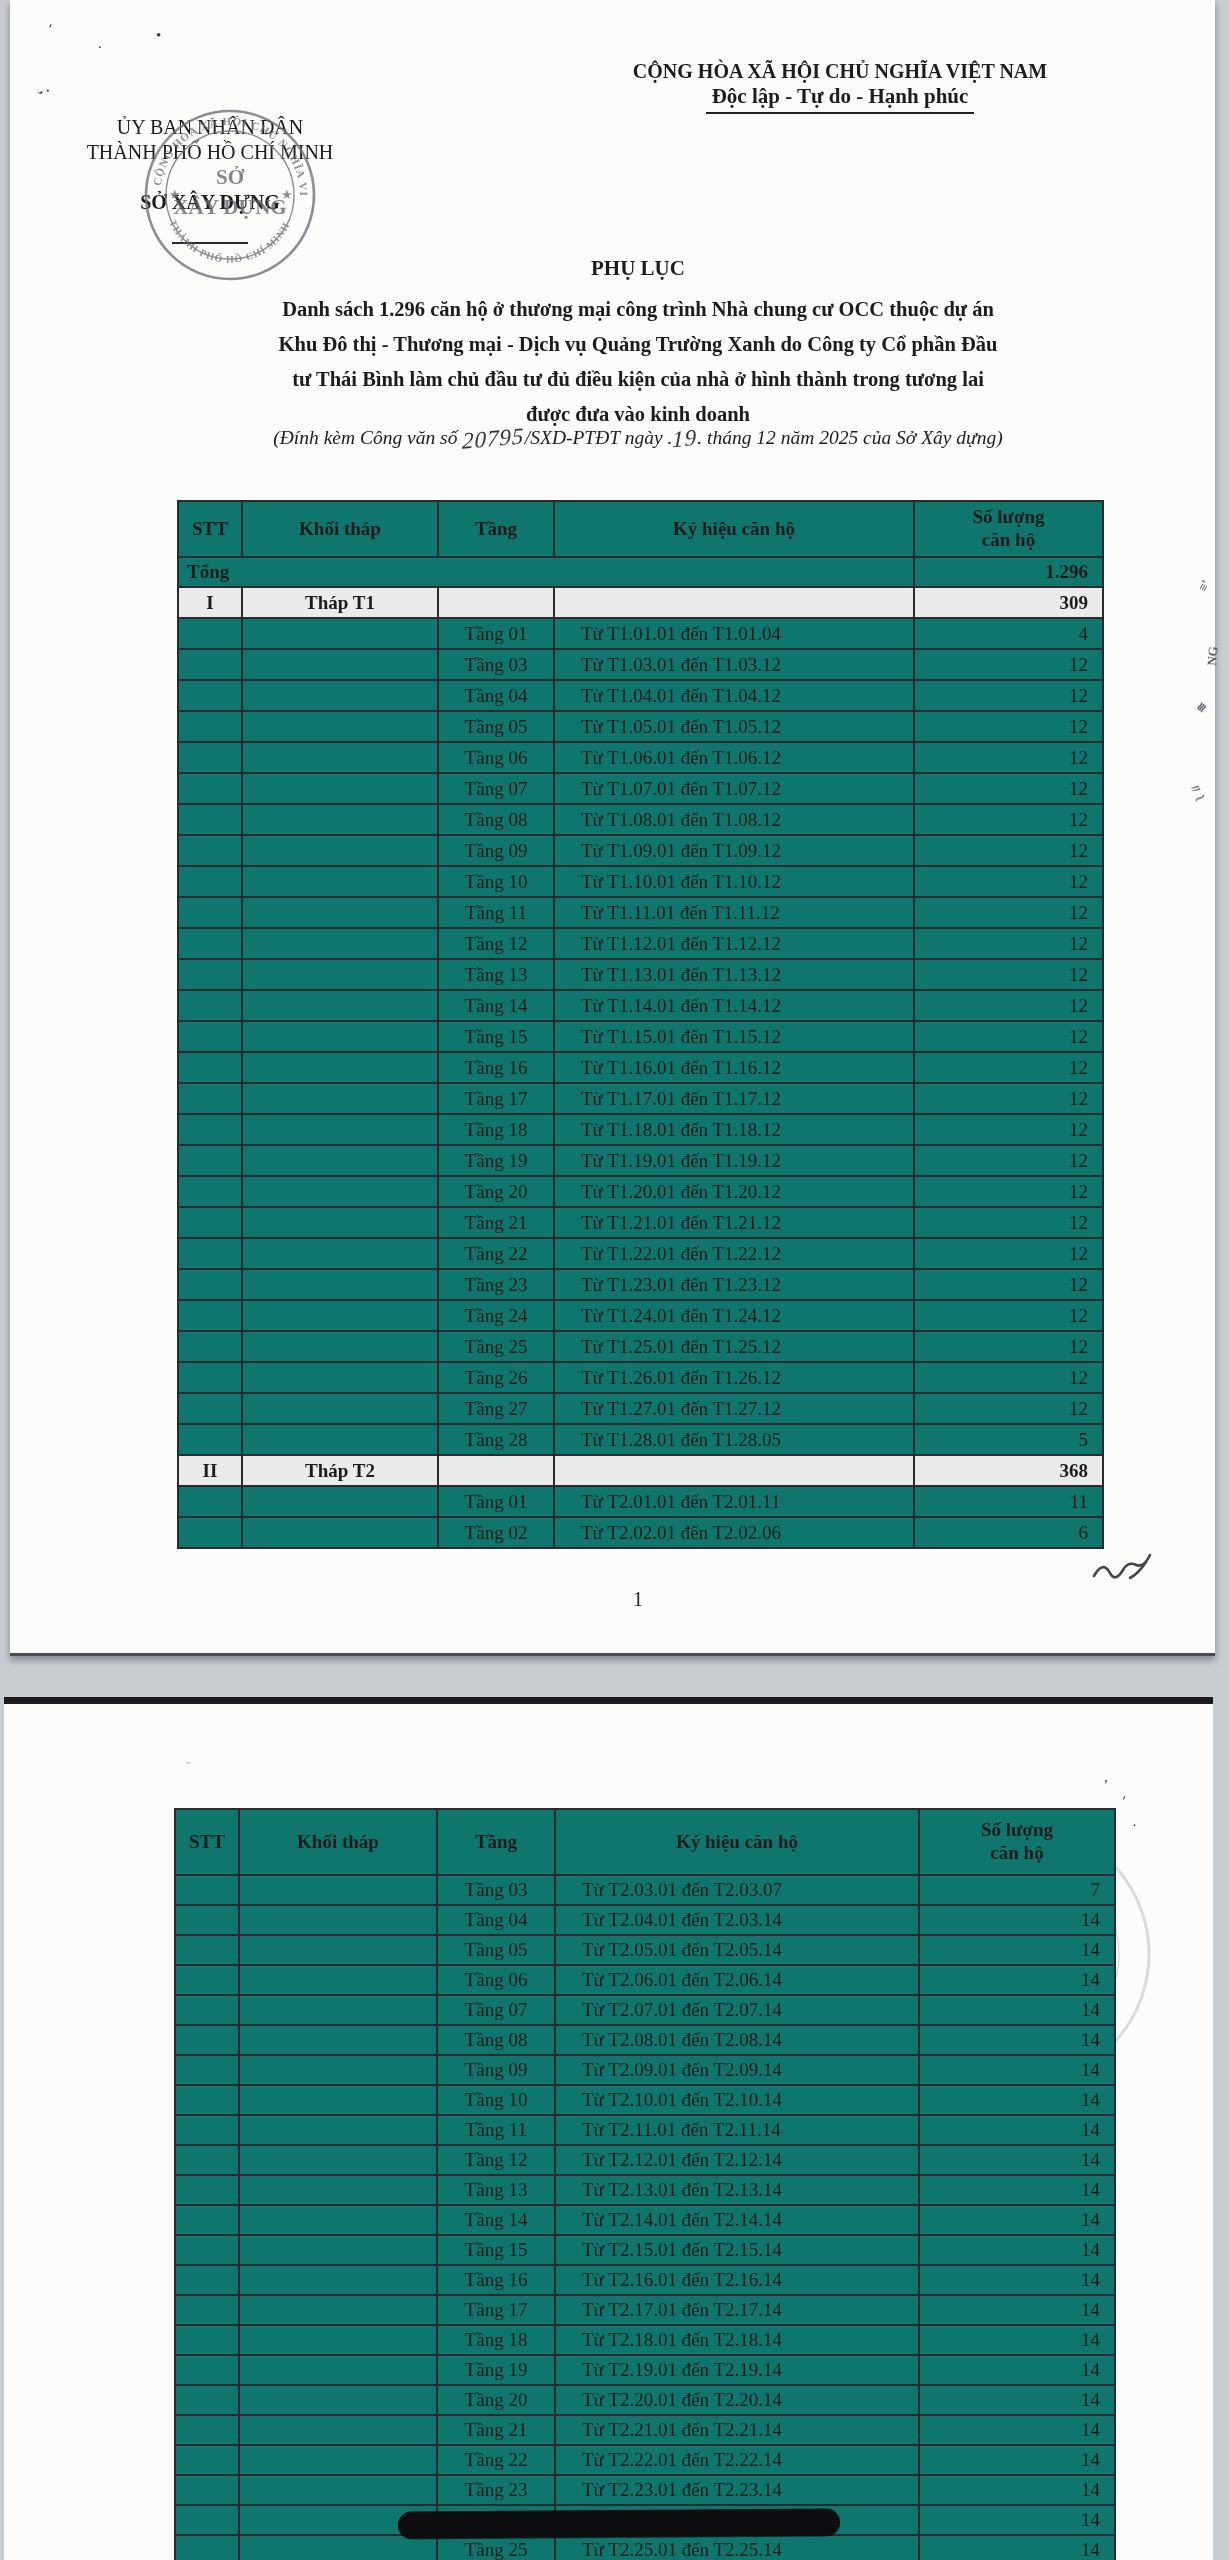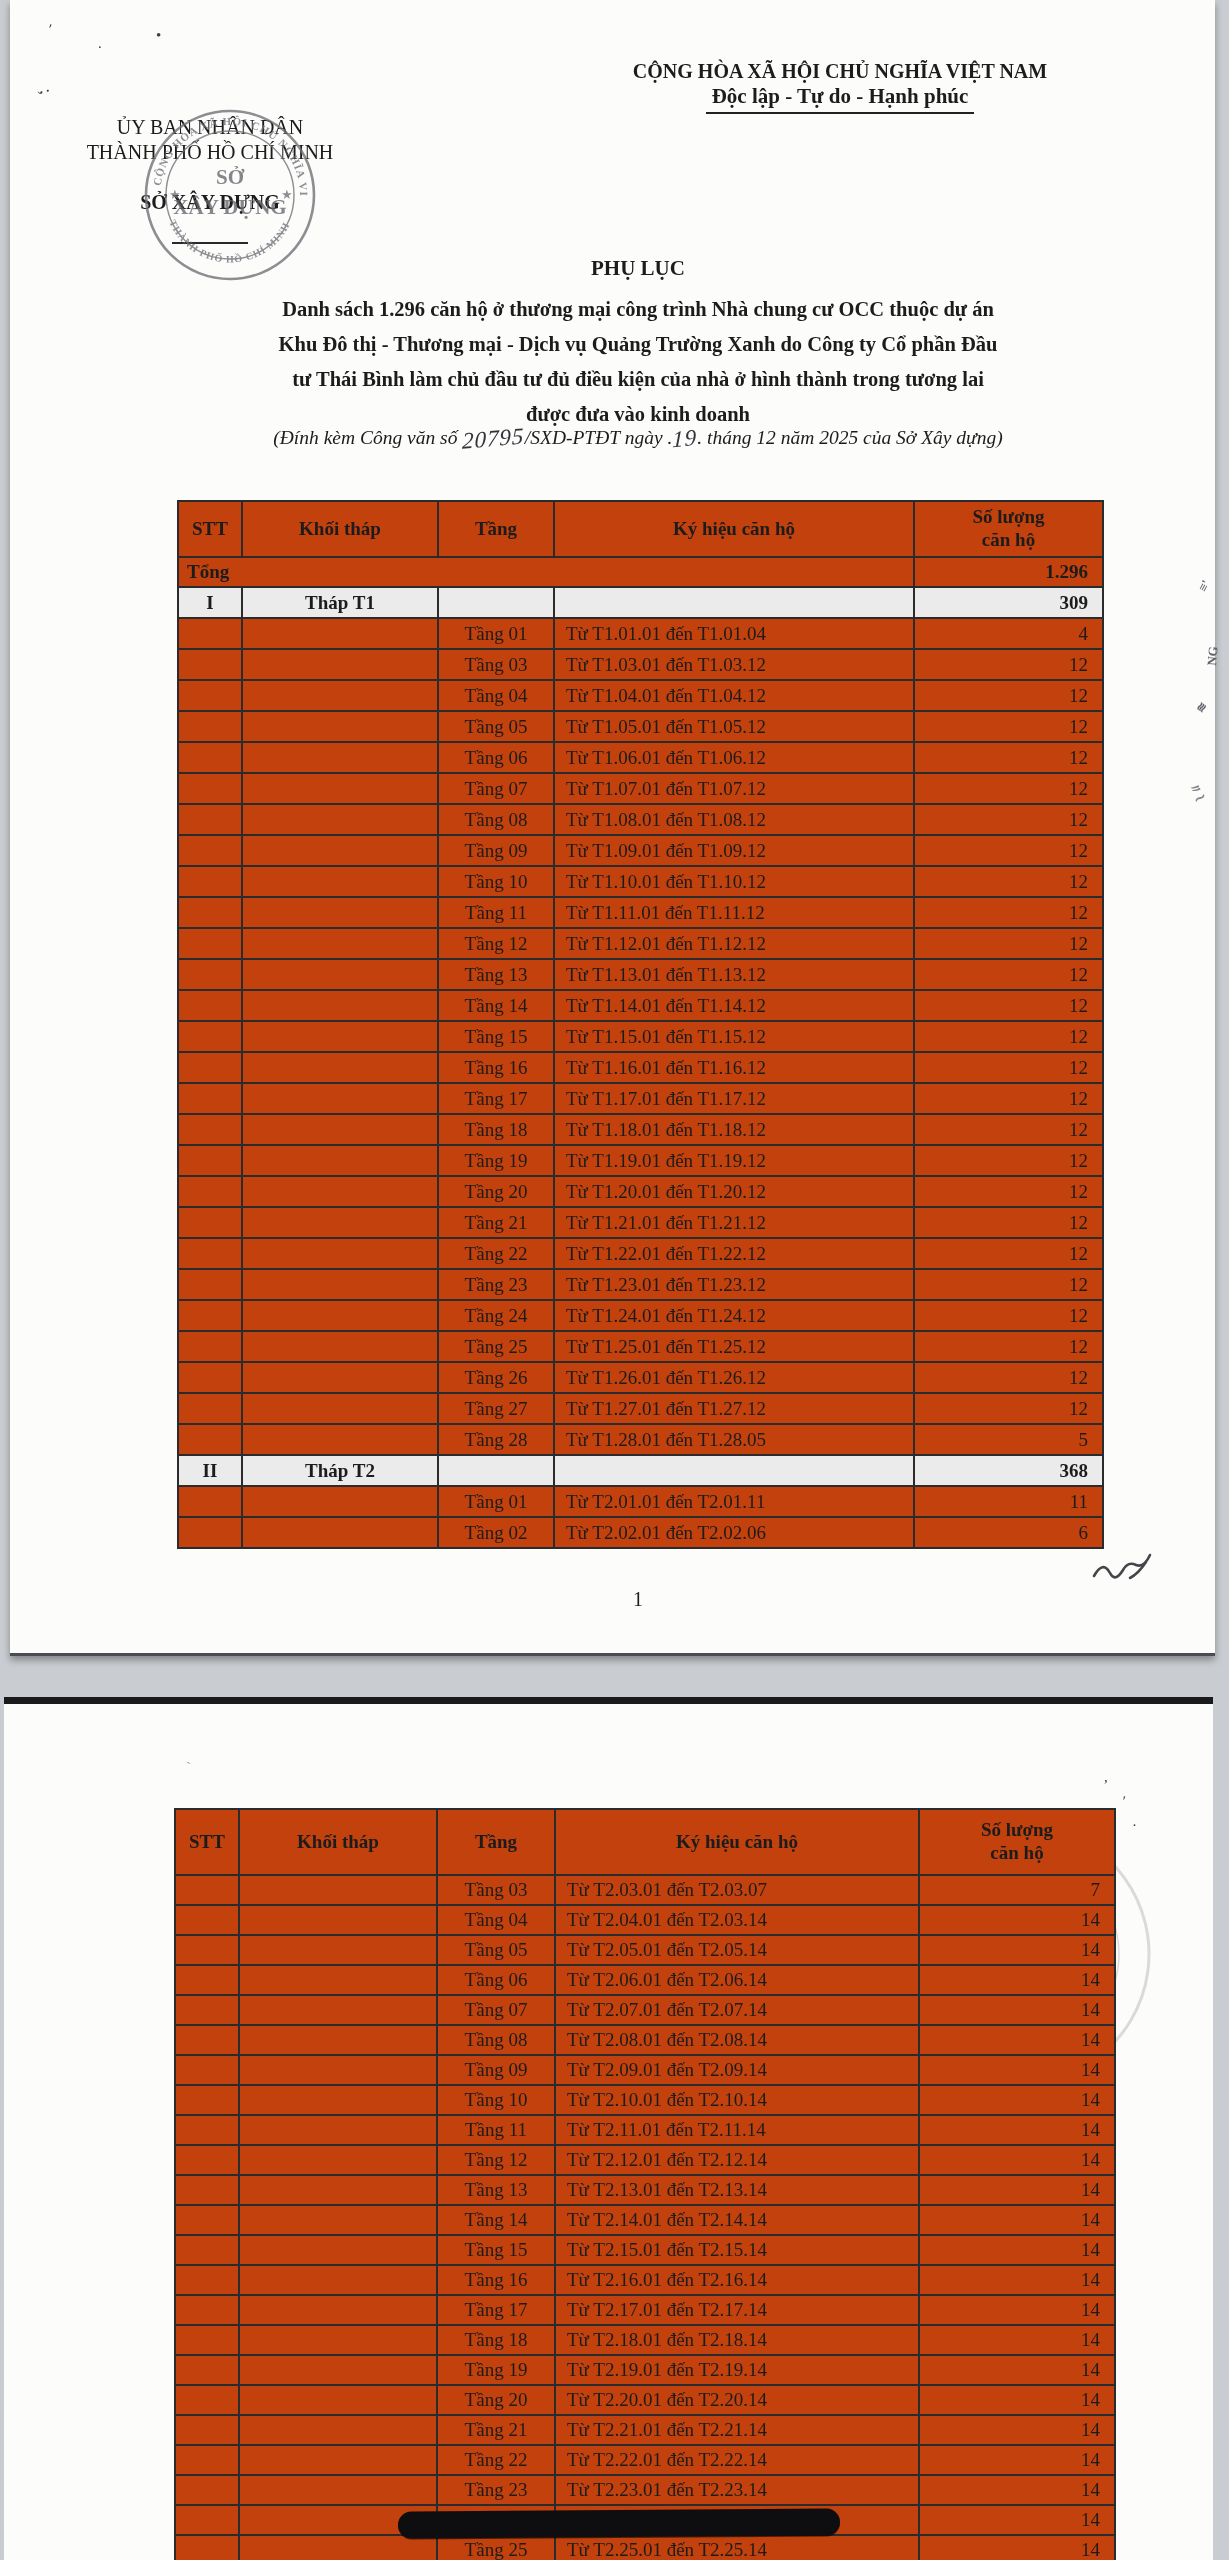--- a/index.html
+++ b/index.html
@@ -29,37 +29,37 @@
   
   .doc-title{position:absolute;left:78px;top:256px;width:1100px;text-align:center;
     font-weight:bold;font-size:21px;}
   .doc-subtitle{position:absolute;left:78px;top:292px;width:1100px;text-align:center;
     font-weight:bold;font-size:20.5px;line-height:35px;white-space:pre-line;}
   .doc-note{position:absolute;left:78px;top:424px;width:1100px;text-align:center;
     font-style:italic;font-size:19.5px;}
   .hand{display:inline-block;font-style:italic;font-size:23px;letter-spacing:1px;
     transform:rotate(-5deg) skewX(-6deg);color:#33333c;position:relative;top:2px;}
   
-  table{border-collapse:collapse;table-layout:fixed;background:#c2410c;}
+  table{border-collapse:collapse;table-layout:fixed;background:#0f766e;}
   #t1{position:absolute;left:167px;top:500px;width:925px;}
   #t2{position:absolute;left:170px;top:104px;width:940px;}
   td,th{border:2px solid #2b2b2e;font-size:19px;vertical-align:middle;
     overflow:hidden;white-space:nowrap;padding:0;}
   thead th{font-weight:bold;text-align:center;line-height:1.2;white-space:pre-line;}
   #t1 thead tr{height:56px;}
   #t2 thead tr{height:66px;}
   #t1 tbody tr{height:31px;}
   #t2 tbody tr{height:30px;}
   #t1 .row-total{height:30px;}
   .bold{font-weight:bold;}
   .c-total{text-align:left;padding-left:8px;font-weight:bold;}
   .c-stt{text-align:center;}
   .c-block{text-align:center;}
   .c-floor{text-align:center;}
-  .c-range{text-align:left;padding-left:11px;}
+  .c-range{text-align:left;padding-left:26px;}
   .c-val{text-align:right;padding-right:14px;}
   .row-group td{background:#ebebeb;}
   
   .pagenum{position:absolute;left:78px;top:1588px;width:1100px;text-align:center;font-size:20px;}
   .speck{position:absolute;color:#3e3e46;font-size:15px;line-height:10px;}
   .squiggle{position:absolute;left:1080px;top:1548px;}
   .edge-frag{position:absolute;color:#63636c;font-weight:bold;}
   .ghost-stamp{position:absolute;left:860px;top:95px;width:310px;height:310px;
     opacity:.30;transform:scaleX(-1) rotate(14deg);pointer-events:none;}
   .redact-bar{position:absolute;left:394px;top:806px;width:442px;height:27px;

